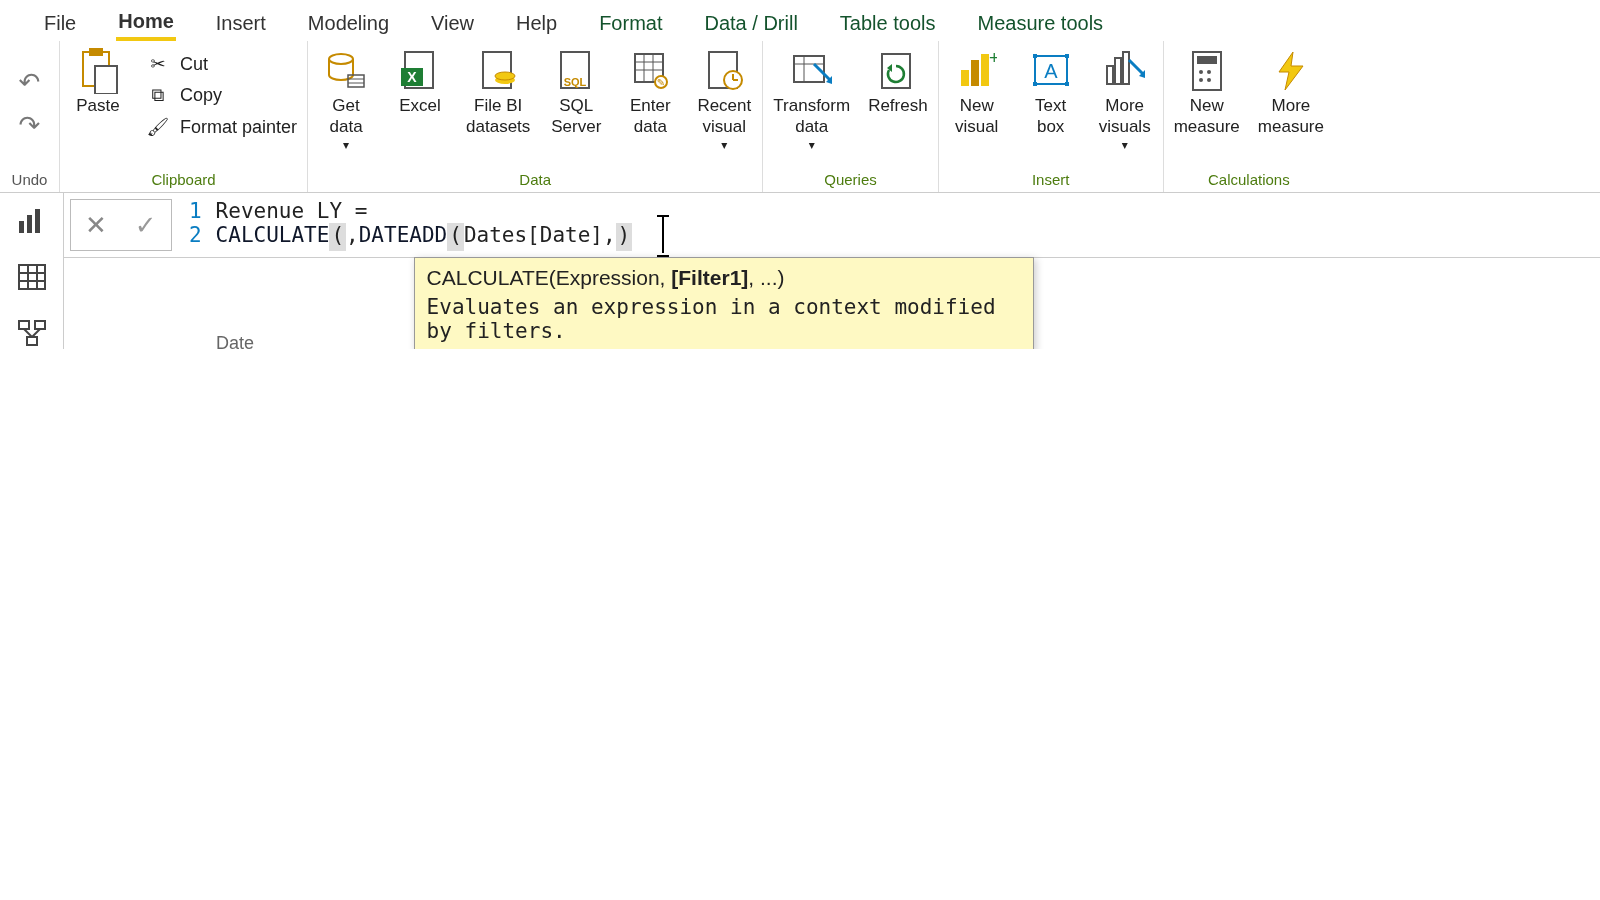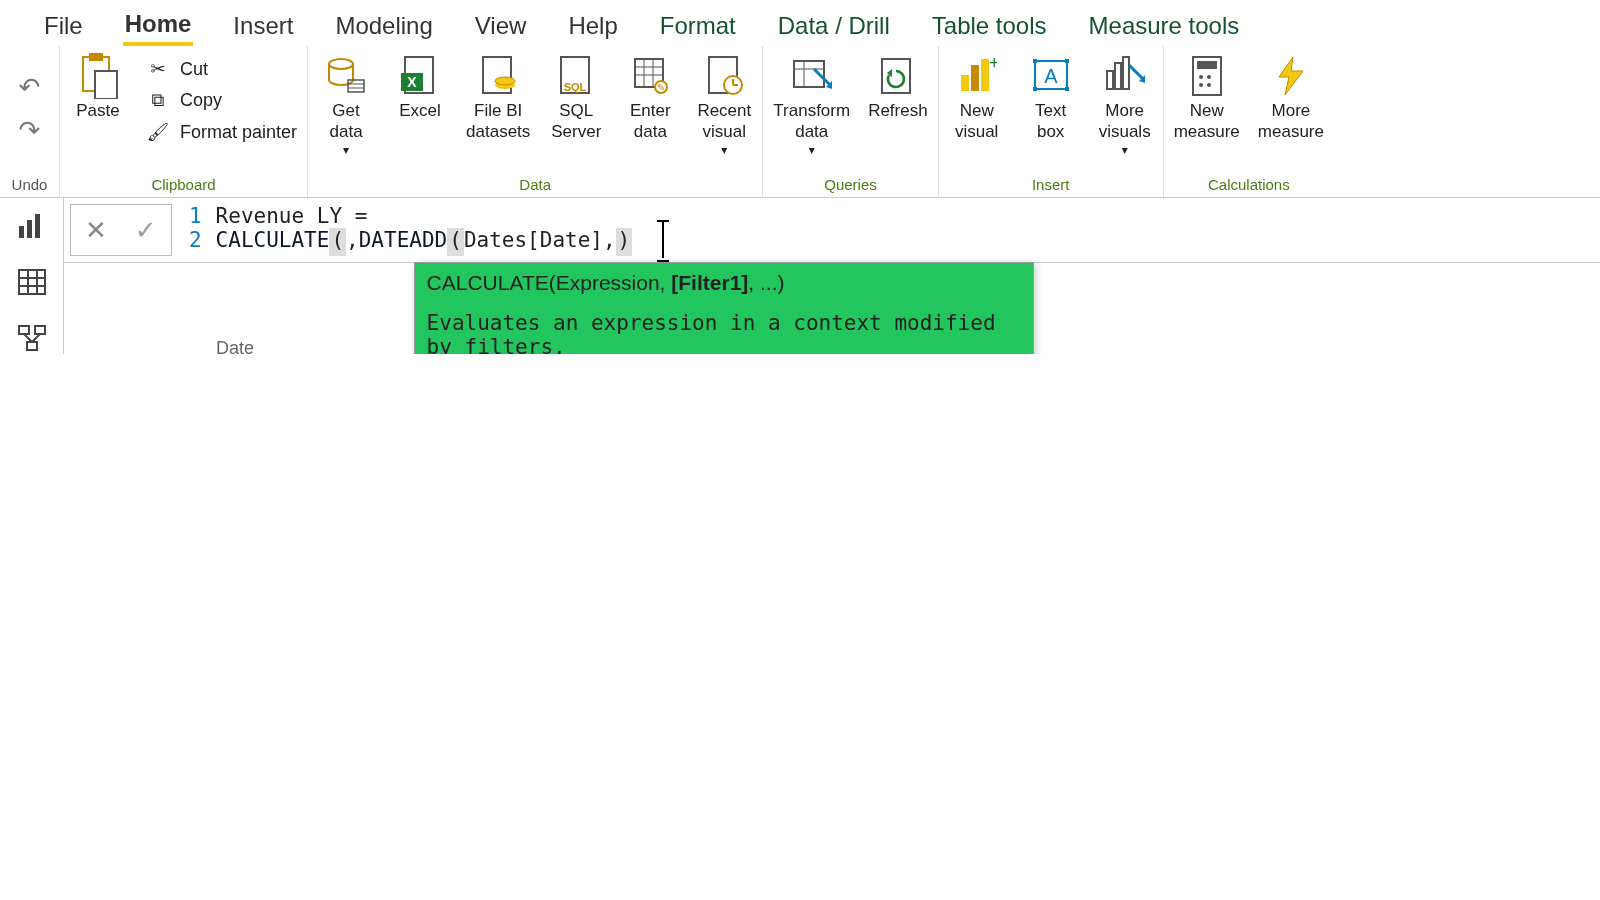--- a/index.html
+++ b/index.html
@@ -1,19 +1,19 @@
 <!DOCTYPE html>
 <html><head>
 <meta charset="utf-8">
 <style>
 * { box-sizing: border-box; margin: 0; padding: 0; }
 body { font-family: "Segoe UI", sans-serif; font-size: 14px; color: #222; background: #fff; overflow: hidden; }
 
 
-.tabs { display: flex; align-items: center; gap: 38px; padding: 6px 30px 0 42px; font-size: 24px; }
+.tabs { display: flex; align-items: center; gap: 38px; padding: 6px 30px 0 42px; font-size: 20px; }
 .tab { cursor: pointer; padding: 4px 2px; color: #333; }
 .tab.active { font-weight: 600; border-bottom: 4px solid #f2c811; }
 .tab.ctx { color: #14532d; }
 
 
 .ribbon-wrap { display: flex; border-bottom: 1px solid #ccc; }
 .undo-col { display: flex; flex-direction: column; align-items: center; width: 60px; padding: 20px 4px 4px; border-right: 1px solid #ddd; }
 .undo-col .ico { font-size: 26px; color: #777; margin: 6px 0; cursor: pointer; }
 .undo-col .lbl { font-size: 15px; color: #555; margin-top: 24px; }
 
@@ -49,23 +49,23 @@
 .tok-col { color: #0a7dc2; }
 .tok-id { color: #9b1988; }
 .tok-num2 { color: #000; }
 .hl-box { border: 4px solid #0a62c4; padding: 0 6px; }
 .paren-bg { background: #ddd; padding: 0 2px; }
 .cursor-beam { display: inline-block; width: 2px; height: 28px; position: relative; margin-left: 30px; }
 .cursor-beam::before { content:''; position:absolute; left:0; top:-6px; width:2px; height:36px; background:#000; }
 .cursor-beam::after { content:''; position:absolute; left:-5px; top:-8px; width:12px; height:2px; background:#000; box-shadow: 0 40px 0 #000; }
 
 
-.tooltip { position: absolute; left: 236px; top: 64px; background: #22c55e; border: 1px solid #999; box-shadow: 2px 2px 8px rgba(0,0,0,.2); padding: 8px 12px; font-size: 21px; max-width: 620px; z-index: 20; }
+.tooltip { position: absolute; left: 236px; top: 64px; background: #fef9c3; border: 1px solid #999; box-shadow: 2px 2px 8px rgba(0,0,0,.2); padding: 8px 12px; font-size: 21px; max-width: 620px; z-index: 20; }
 .tooltip .sig { font-family: "Segoe UI", sans-serif; }
-.tooltip .desc { margin-top: 16px; }
+.tooltip .desc { margin-top: 5px; }
 
 
 .slicer { position: absolute; left: 152px; top: 140px; }
 .slicer-title { font-size: 18px; color: #666; margin-bottom: 6px; }
 .slicer-boxes { display: flex; gap: 18px; }
 .sbox { border: 1px solid #aaa; padding: 8px 18px; font-size: 20px; }
 .slider { margin-top: 24px; width: 300px; height: 20px; position: relative; }
 .slider .track { position: absolute; top: 8px; left: 0; right: 0; height: 6px; background: #ddd; border-radius: 3px; }
 .slider .h1, .slider .h2 { position: absolute; top: -6px; width: 34px; height: 34px; border: 3px solid #555; border-radius: 50%; background: #fff; }
 .slider .h1 { left: 120px; }

